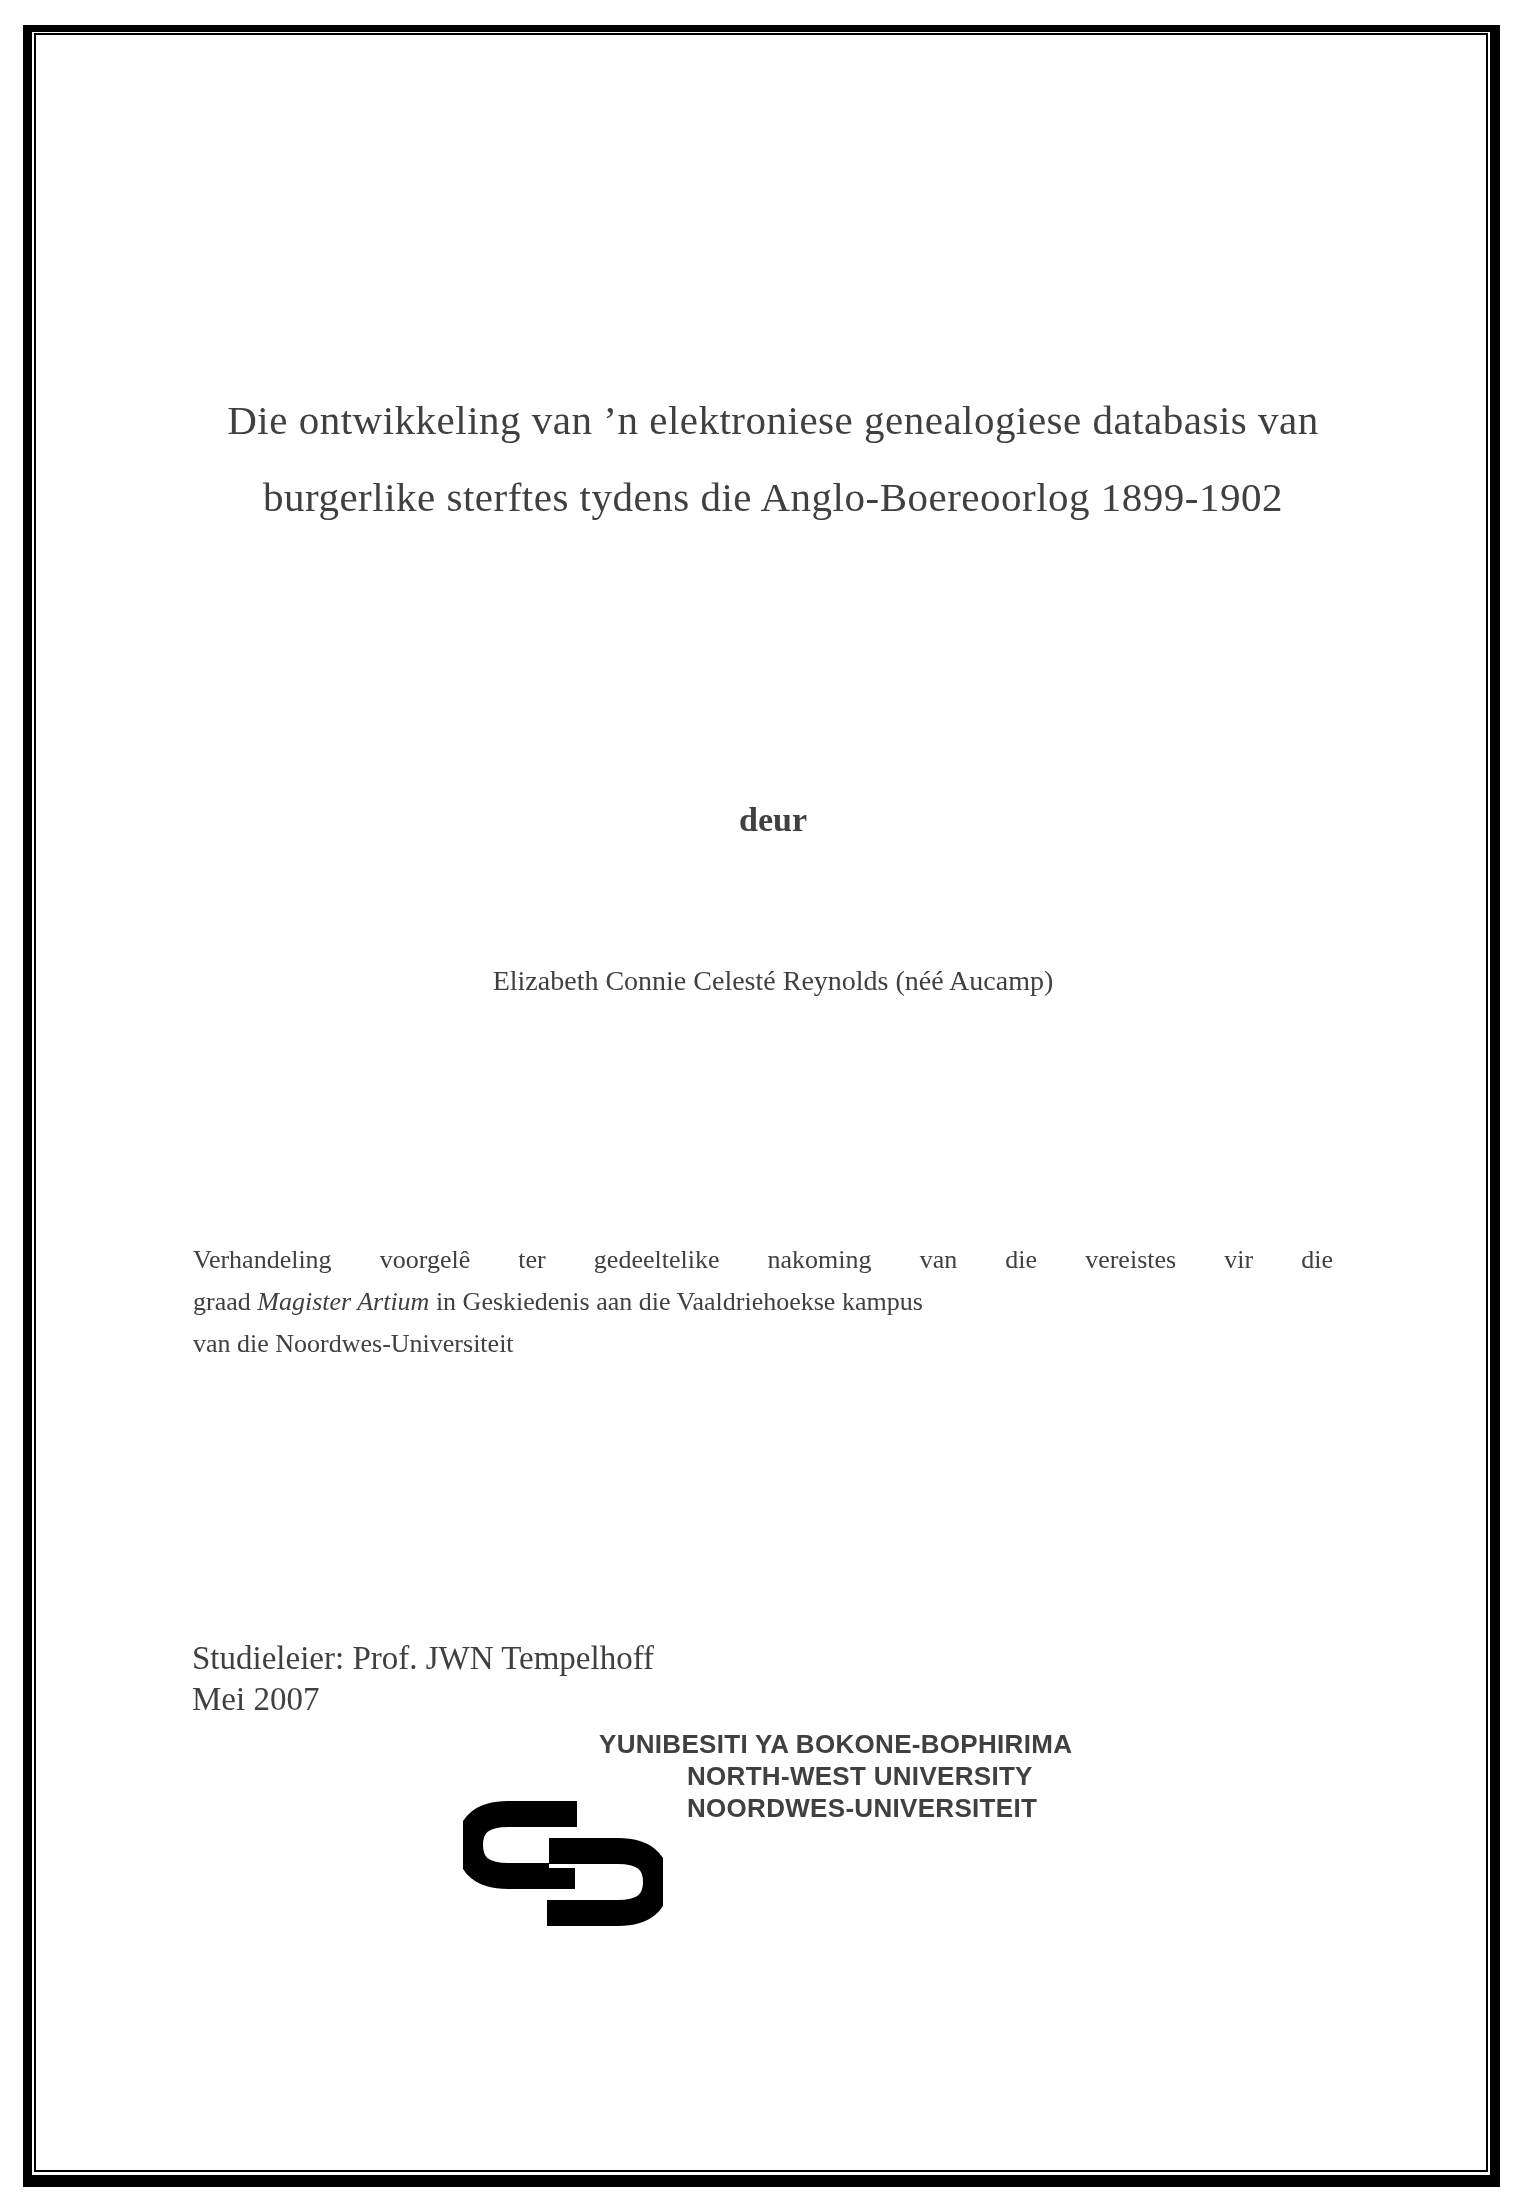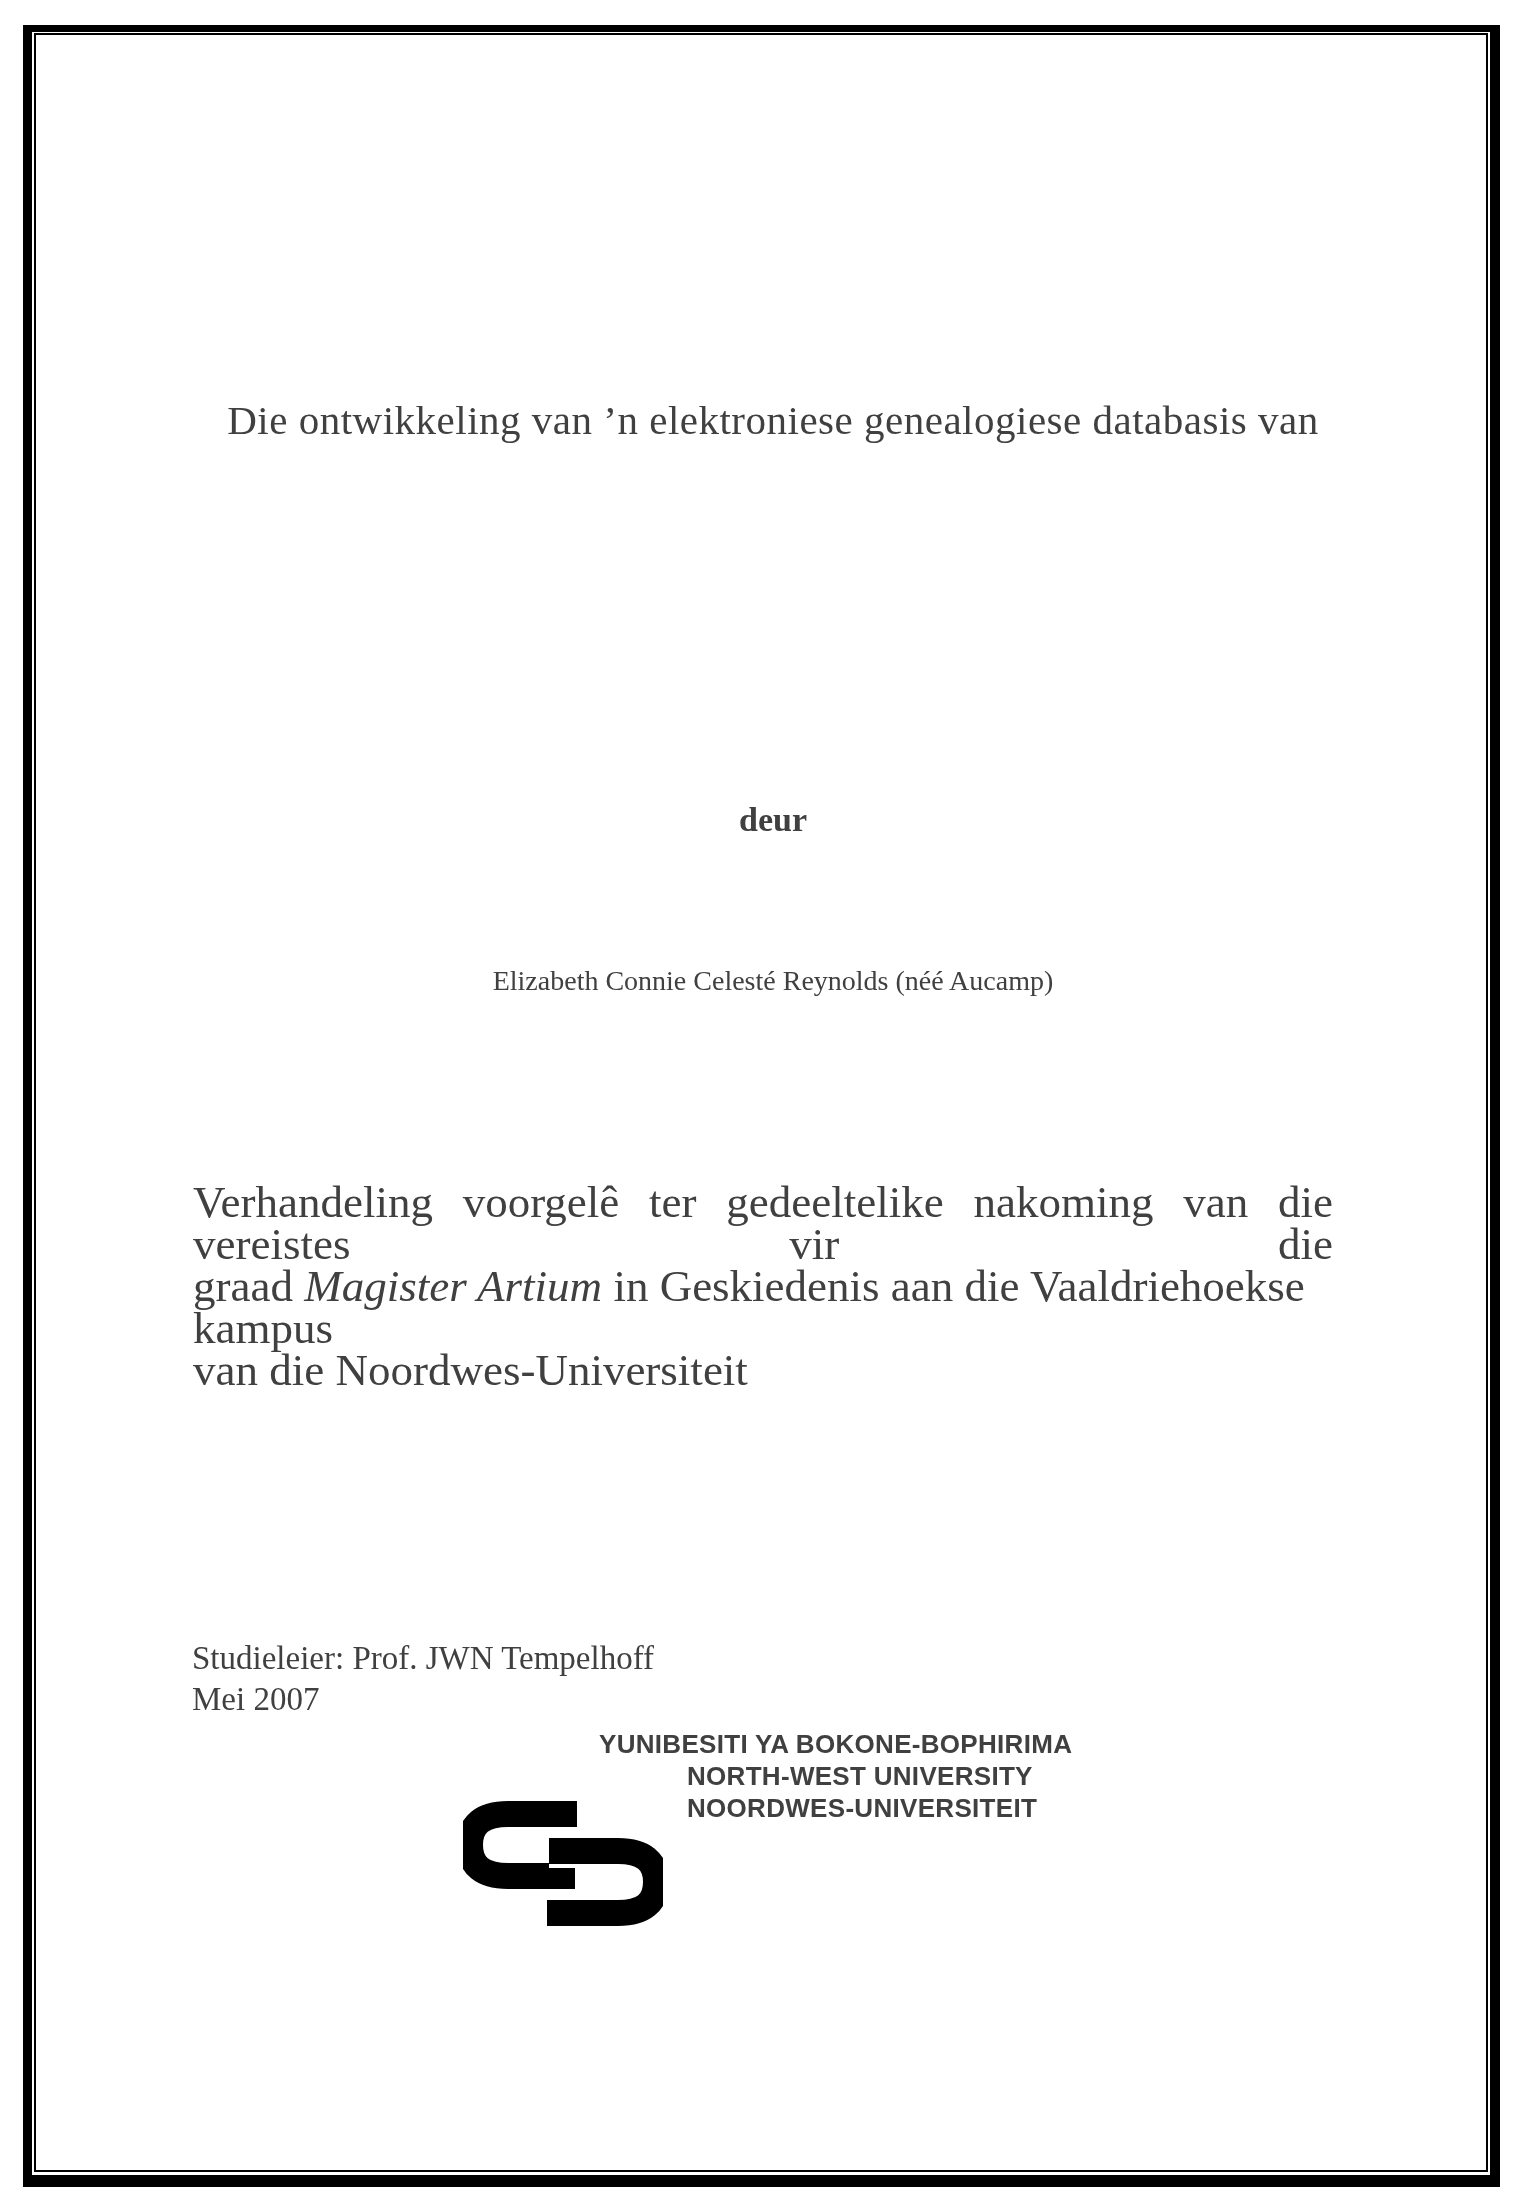--- a/index.html
+++ b/index.html
@@ -53,23 +53,23 @@
     left: 193px;
     top: 958px;
     width: 1160px;
     text-align: center;
     font-size: 28px;
     line-height: 46px;
   }
   .statement-block {
     position: absolute;
     left: 193px;
-    top: 1181px;
+    top: 1239px;
     width: 1140px;
-    font-size: 45px;
+    font-size: 26px;
     line-height: 42px;
   }
   .statement-line-justified {
     text-align: justify;
     text-align-last: justify;
   }
   .supervisor-block {
     position: absolute;
     left: 192px;
     top: 1638px;
@@ -104,20 +104,21 @@
 </head>
 <body>
 
 <div class="scan-page">
 
   <div class="frame-outer"></div>
   <div class="frame-inner"></div>
 
   <div class="title-block">
     <div>Die ontwikkeling van ’n elektroniese genealogiese databasis van</div>
+    <div>burgerlike sterftes tydens die Anglo-Boereoorlog 1899-1902</div>
   </div>
 
   <div class="byline">deur</div>
 
   <div class="author-line">Elizabeth Connie Celesté Reynolds (néé Aucamp)</div>
 
   <div class="statement-block">
     <div class="statement-line-justified">Verhandeling voorgelê ter gedeeltelike nakoming van die vereistes vir die</div>
     <div><span>graad </span><span class="italic">Magister Artium</span><span> in Geskiedenis aan die Vaaldriehoekse kampus</span></div>
     <div>van die Noordwes-Universiteit</div>

